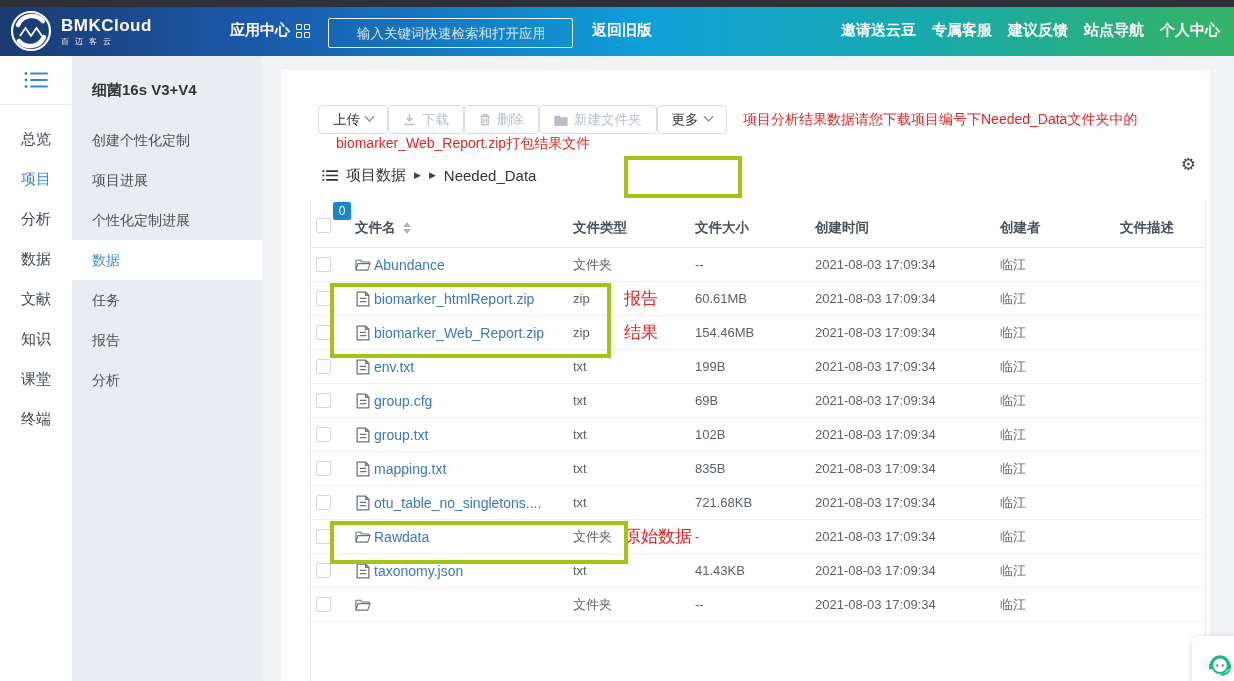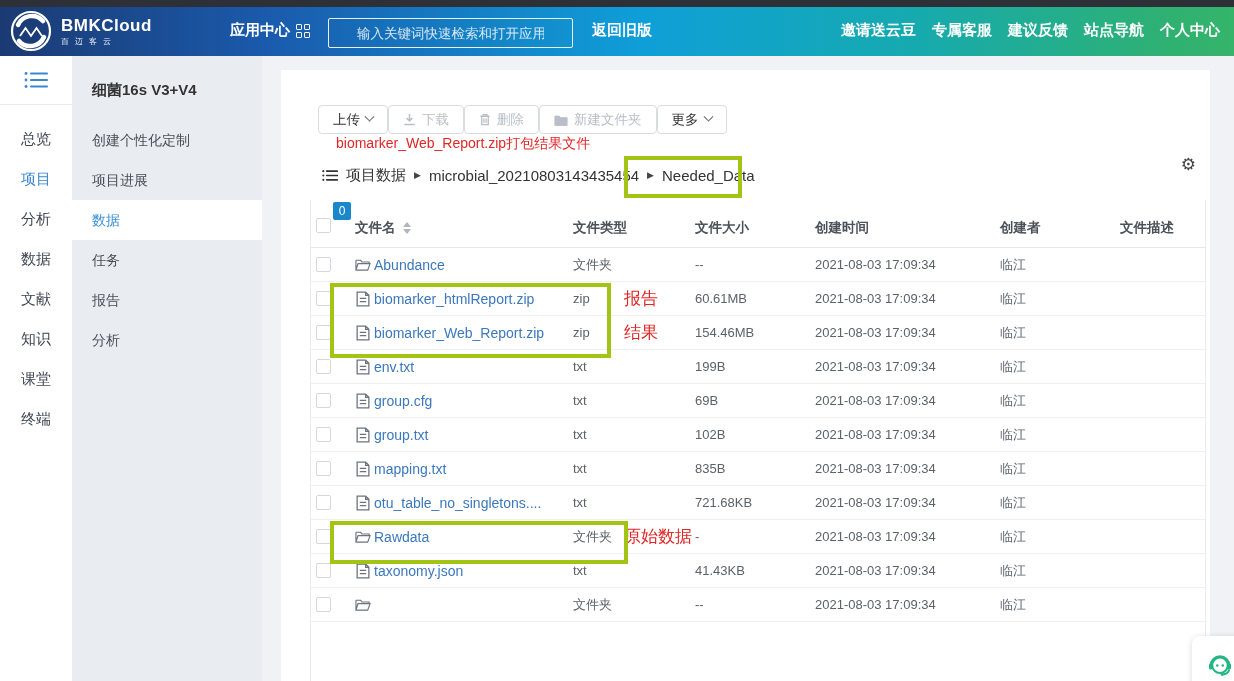--- a/index.html
+++ b/index.html
@@ -170,20 +170,21 @@
         <li class="">课堂</li>
         <li class="">终端</li>
       </ul>
   </div>
 
   <div class="proj-sidebar">
     <div class="proj-title">细菌16s V3+V4</div>
     <ul class="proj-menu">
         <li class="">创建个性化定制</li>
         <li class="">项目进展</li>
+        <li class="">个性化定制进展</li>
         <li class="active">数据</li>
         <li class="">任务</li>
         <li class="">报告</li>
         <li class="">分析</li>
       </ul>
   </div>
 
   <div class="main">
     <div class="card">
 
@@ -209,36 +210,36 @@
             <path class="fill-ic" fill="#b9bec7" d="M1 2 h5 l1.5 1.8 H15 v9 H1 z"></path>
           </svg>
           <span>新建文件夹</span>
         </button>
         <button class="btn">
           <span>更多</span>
             <span class="chev"></span>
         </button>
       </div>
 
+      <div class="notice1">项目分析结果数据请您下载项目编号下Needed_Data文件夹中的</div>
       <div class="notice2">biomarker_Web_Report.zip打包结果文件</div>
 
       <div class="crumbs">
         <svg width="16" height="13" viewBox="0 0 24 18">
           <g stroke="#333" stroke-width="2.4" stroke-linecap="round">
             <circle cx="2" cy="2.5" r="1.6" fill="#333" stroke="none"></circle>
               <line x1="7" y1="2.5" x2="23" y2="2.5"></line>
             <circle cx="2" cy="9" r="1.6" fill="#333" stroke="none"></circle>
               <line x1="7" y1="9" x2="23" y2="9"></line>
             <circle cx="2" cy="15.5" r="1.6" fill="#333" stroke="none"></circle>
               <line x1="7" y1="15.5" x2="23" y2="15.5"></line>
           </g>
         </svg>
         <span class="crumb">项目数据</span>
         <span class="crumb-sep">▶</span>
-        <span class="crumb">microbial_20210803143435454</span>
         <span class="crumb-sep">▶</span>
         <span class="crumb">Needed_Data</span>
       </div>
 
       <span class="gear">⚙</span>
 
       <div class="ftable">
         <div class="thead">
           <span class="badge0">0</span>
           <span class="cbx"></span>

